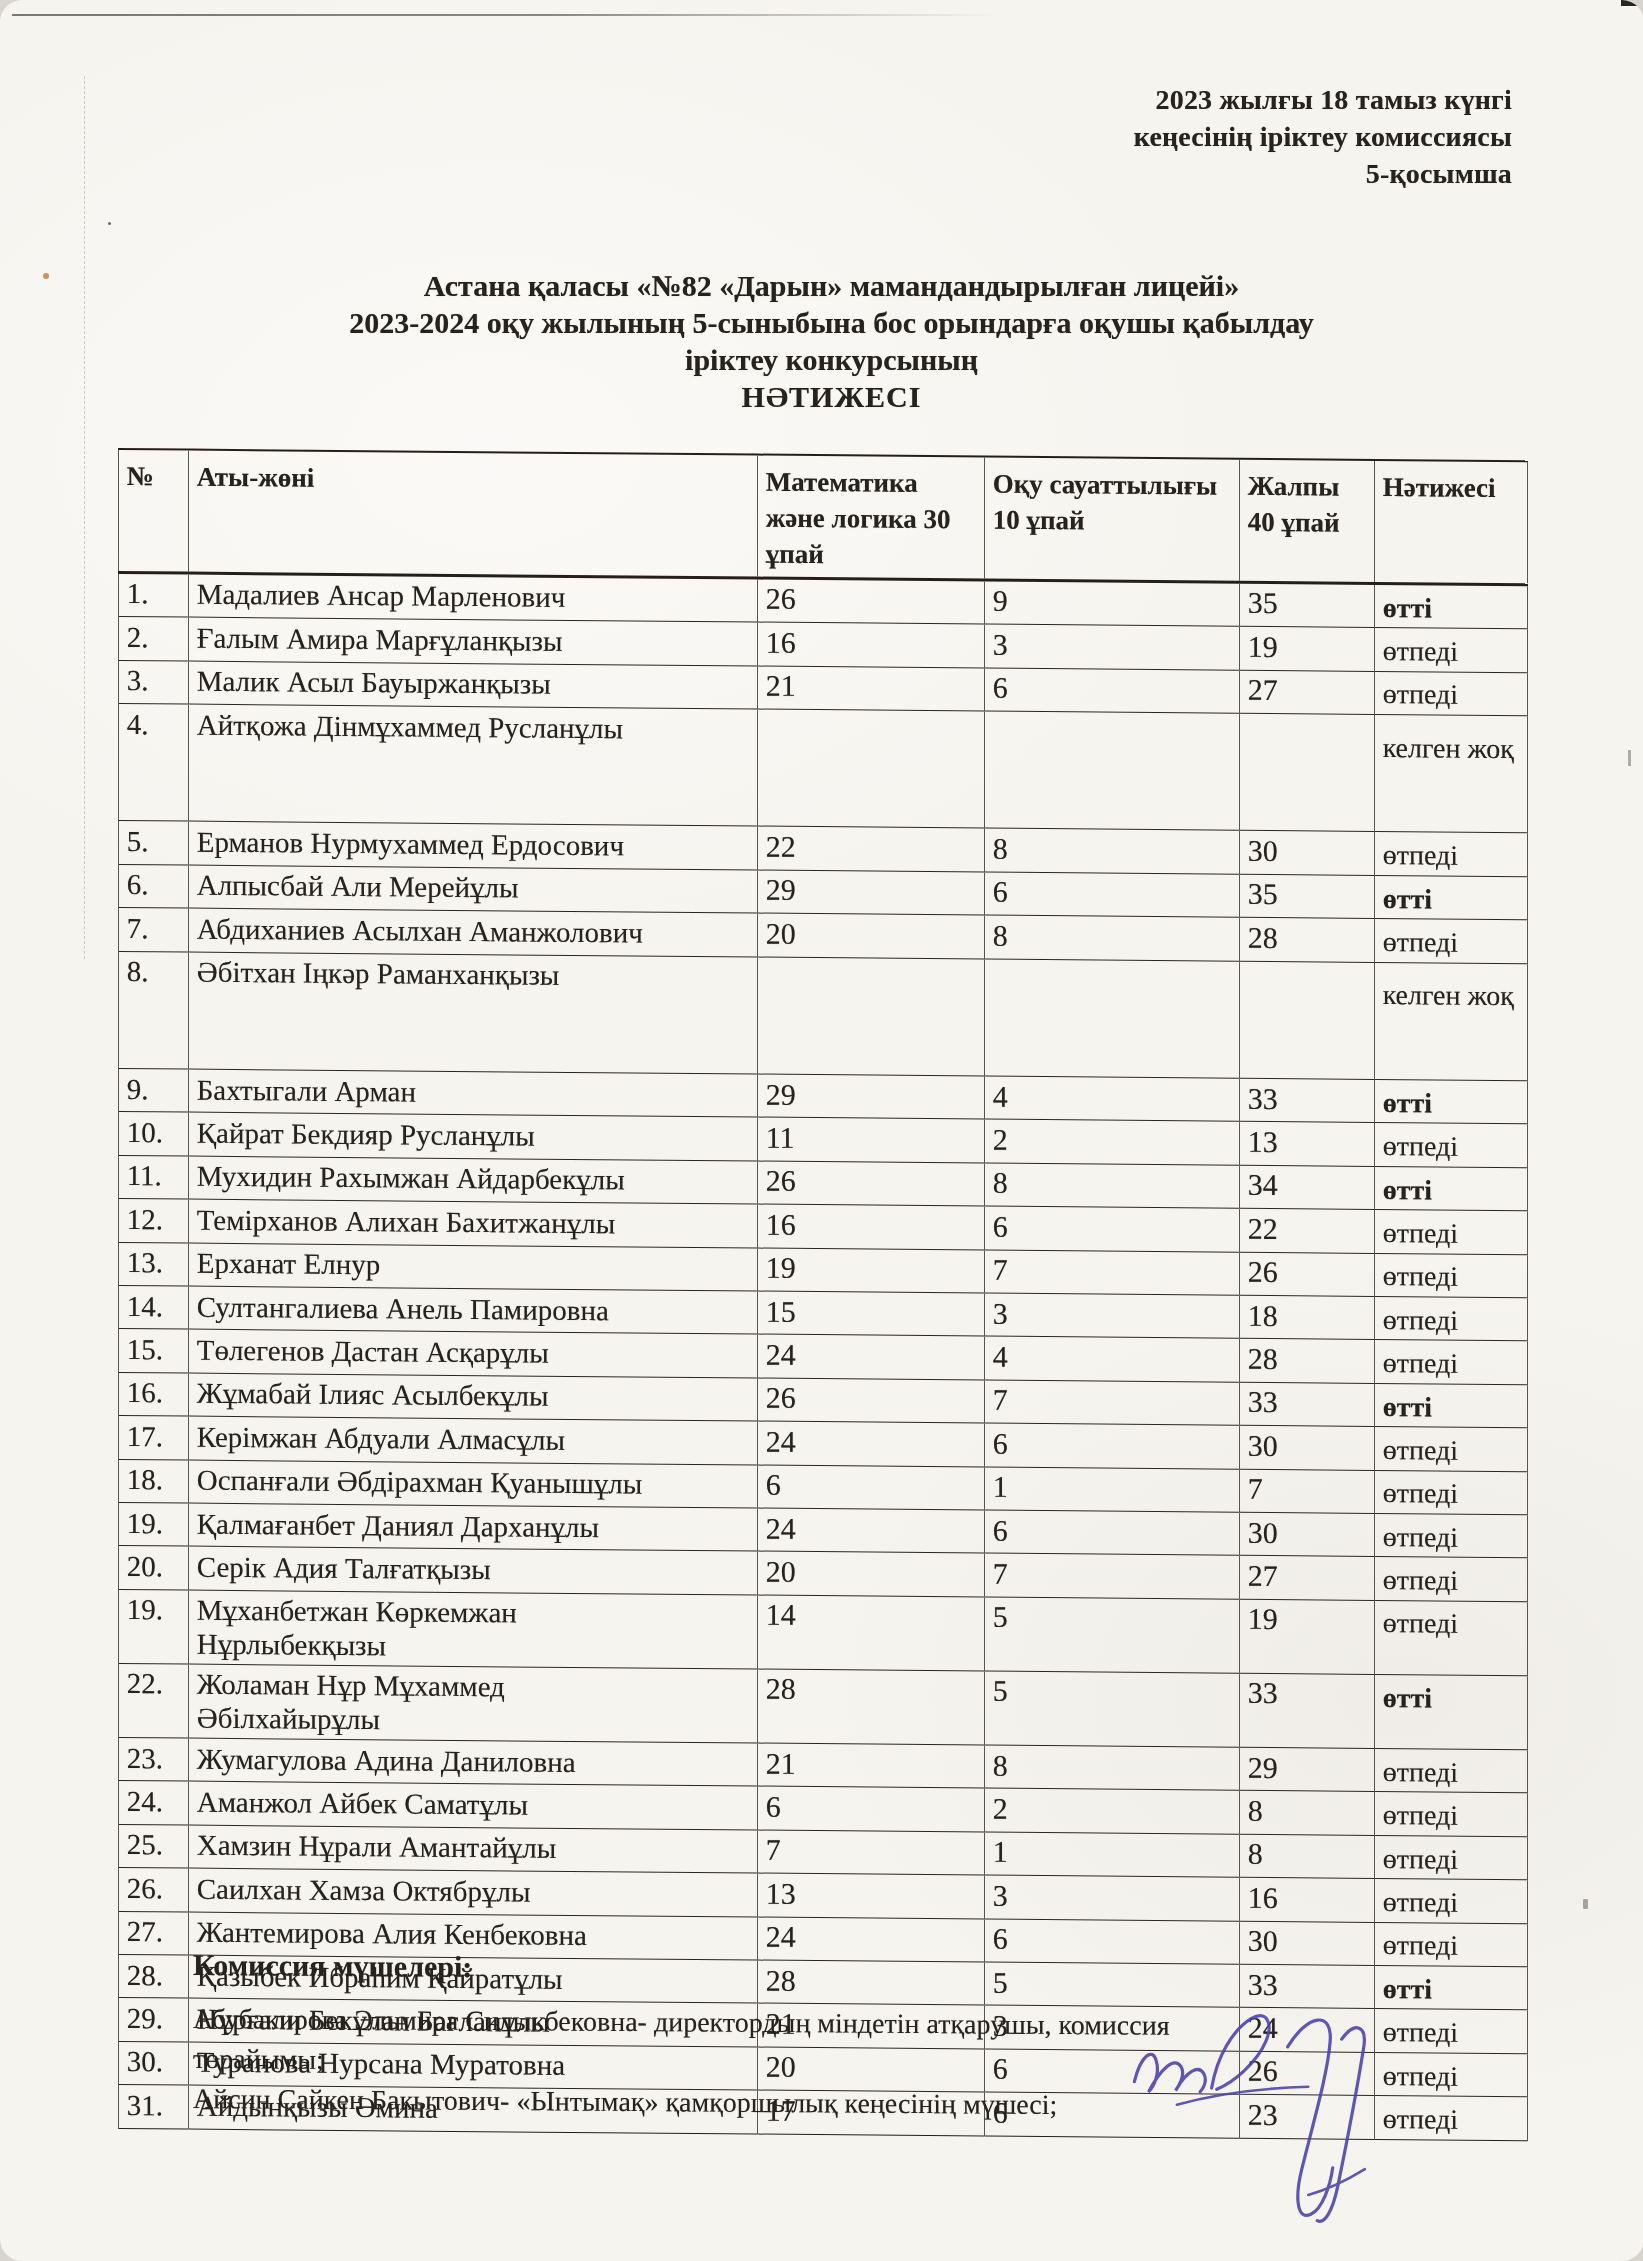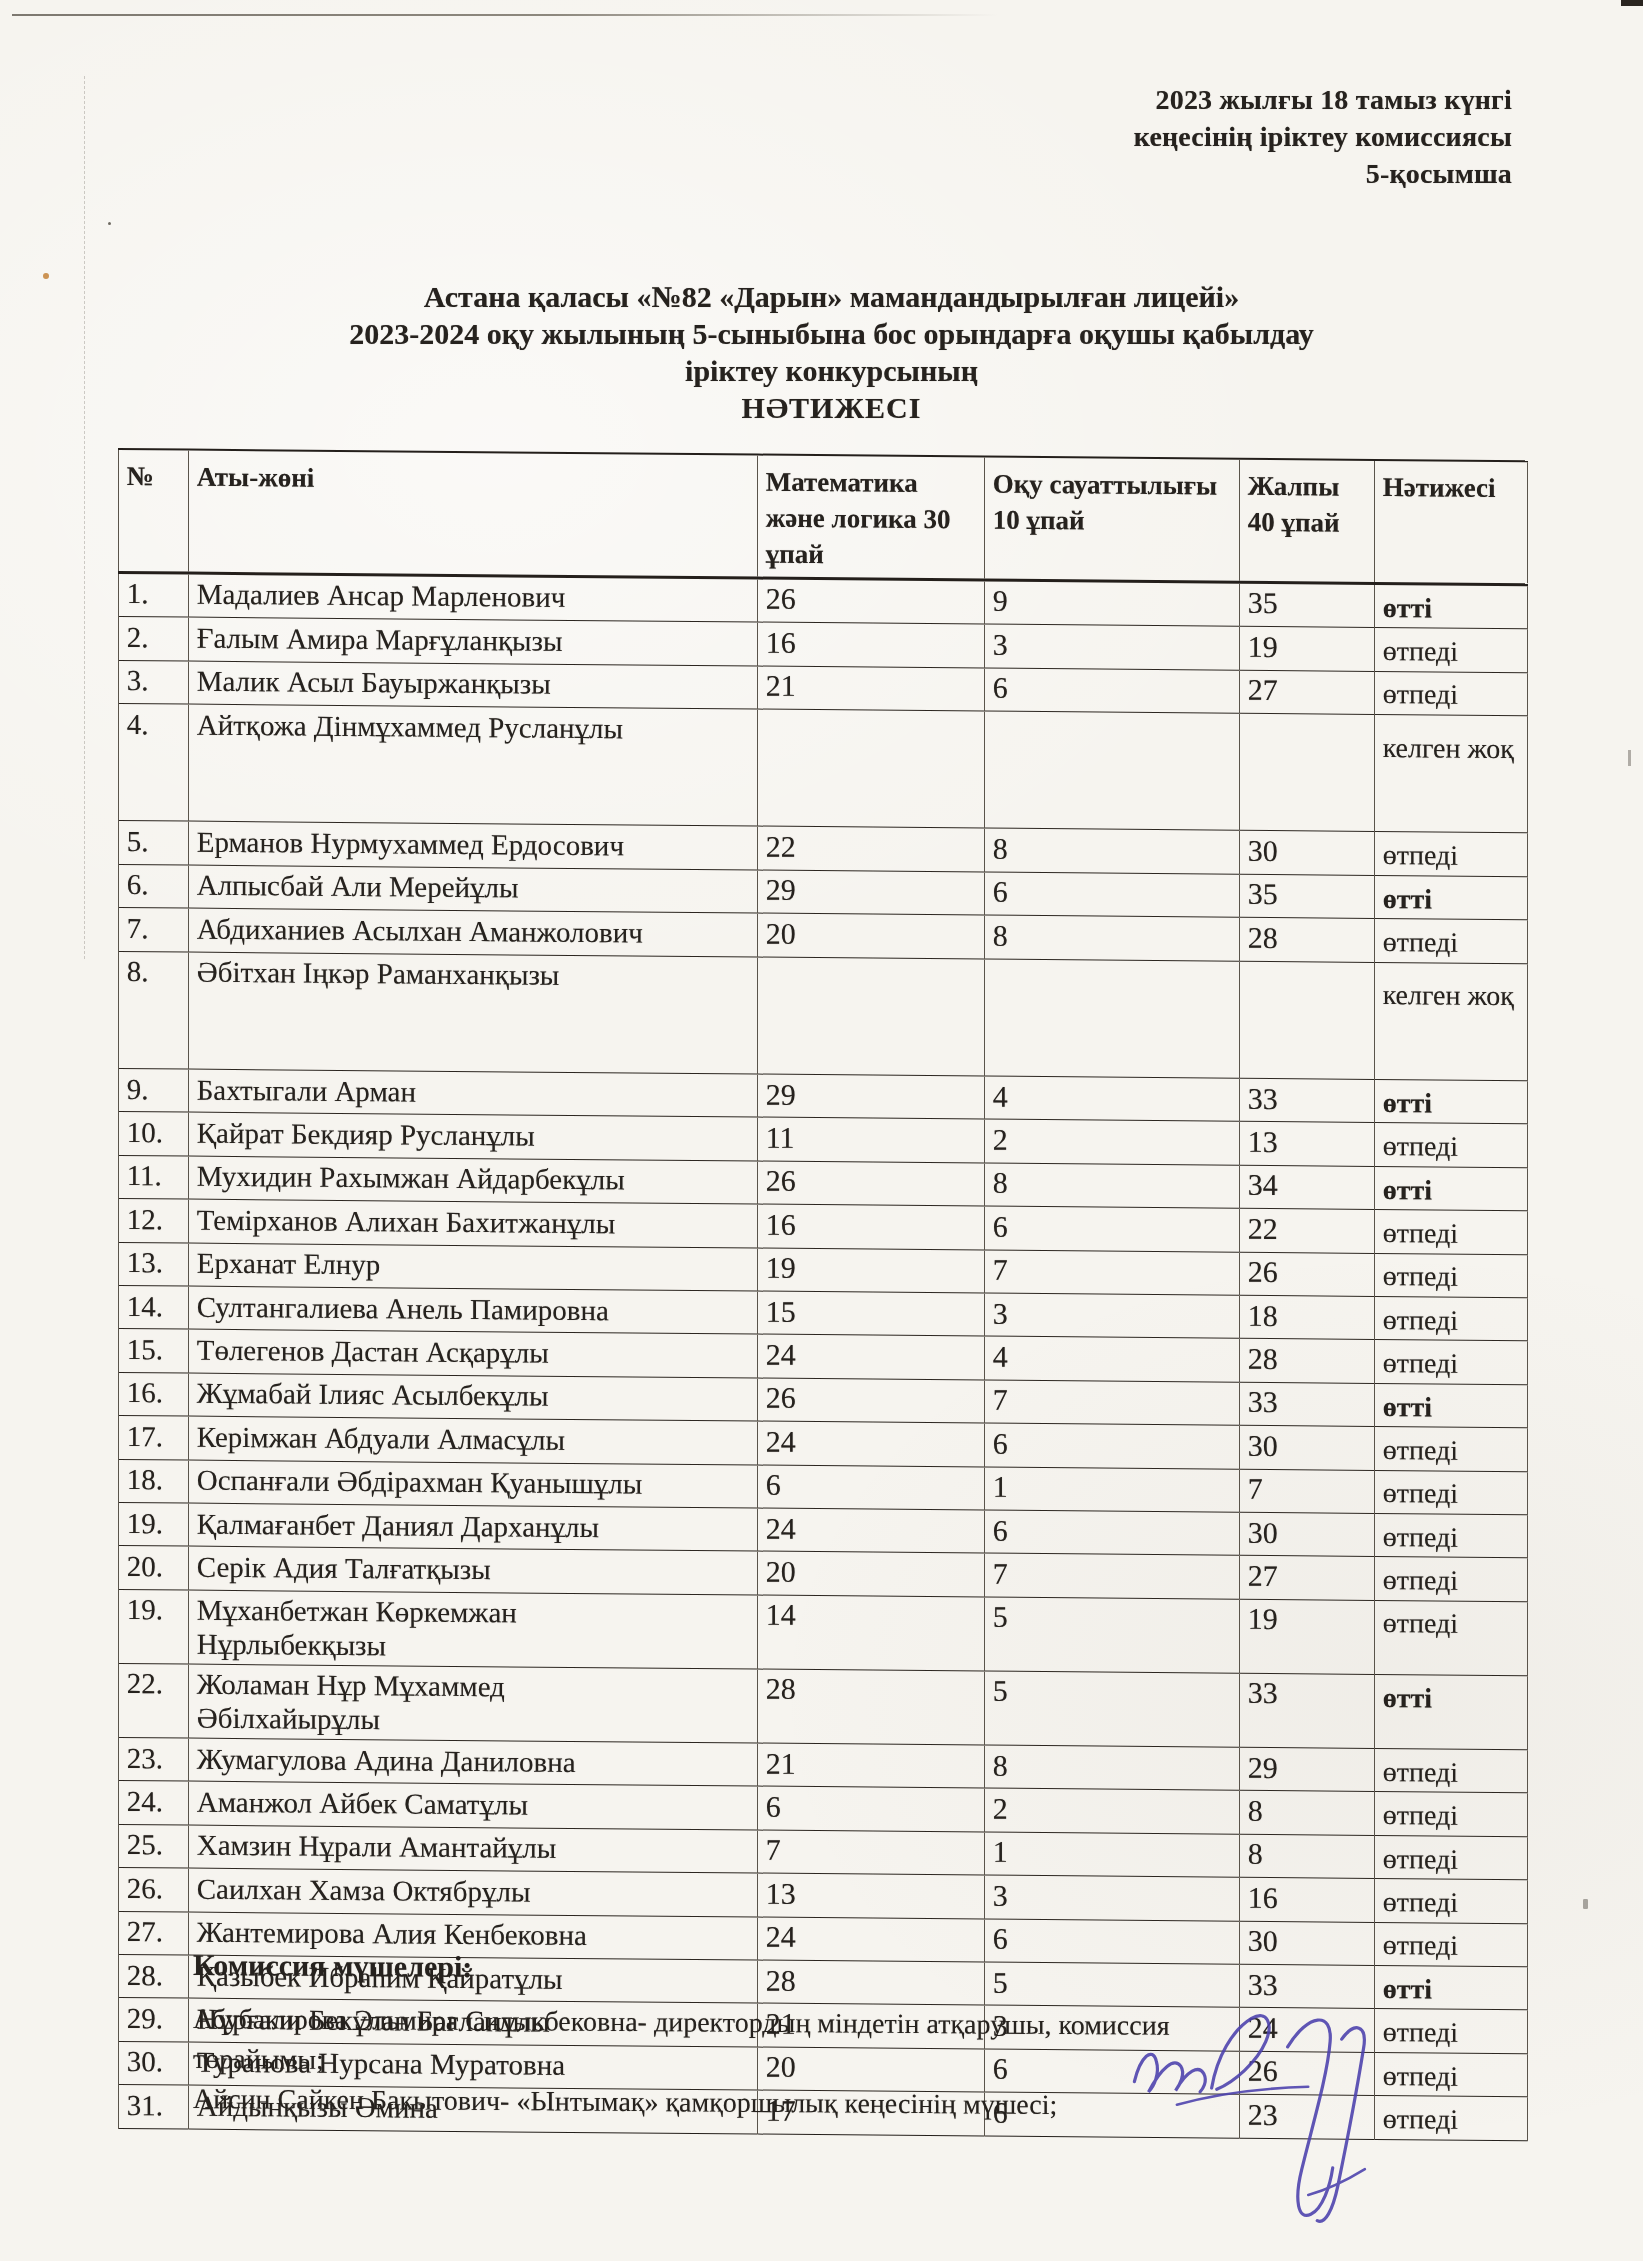--- a/index.html
+++ b/index.html
@@ -4,27 +4,28 @@
 <style>
   html,body{margin:0;padding:0;background:#d8d5cf;}
   .sheet{
     position:relative;width:1644px;height:2261px;overflow:hidden;
     background:
       radial-gradient(1160px 774px at 30% 20%, rgba(255,255,255,.5), rgba(255,255,255,0) 70%),
       radial-gradient(902px 645px at 85% 75%, rgba(120,110,95,.05), rgba(120,110,95,0) 70%),
       #f6f4ef;
     font-family:"Liberation Serif","DejaVu Serif",serif;
     color:#26221e;
+    border-radius:22px;
   }
   .soft{text-shadow:0 0 0.8px rgba(45,40,34,.45);}
   
   .corner-note{position:absolute;top:81px;right:132px;text-align:right;
     font-size:28px;font-weight:bold;line-height:37px;letter-spacing:0.2px;}
   
-  .doc-title{position:absolute;top:278px;left:161px;width:1341px;text-align:center;
+  .doc-title{position:absolute;top:267px;left:161px;width:1341px;text-align:center;
     font-size:30px;font-weight:bold;line-height:37px;}
   .doc-title .line4{letter-spacing:1px;}
   
   .table-wrap{position:absolute;left:118px;top:448px;width:1408px;
     transform:skewY(.5deg);transform-origin:0 0;}
   table.results{width:100%;border-collapse:collapse;table-layout:fixed;
     border:1.9px solid #241f1b;}
   th,td{border-left:1.3px solid #5a544b;border-right:1.3px solid #5a544b;
     vertical-align:top;overflow:hidden;}
   thead th{font-size:27px;font-weight:bold;text-align:left;

